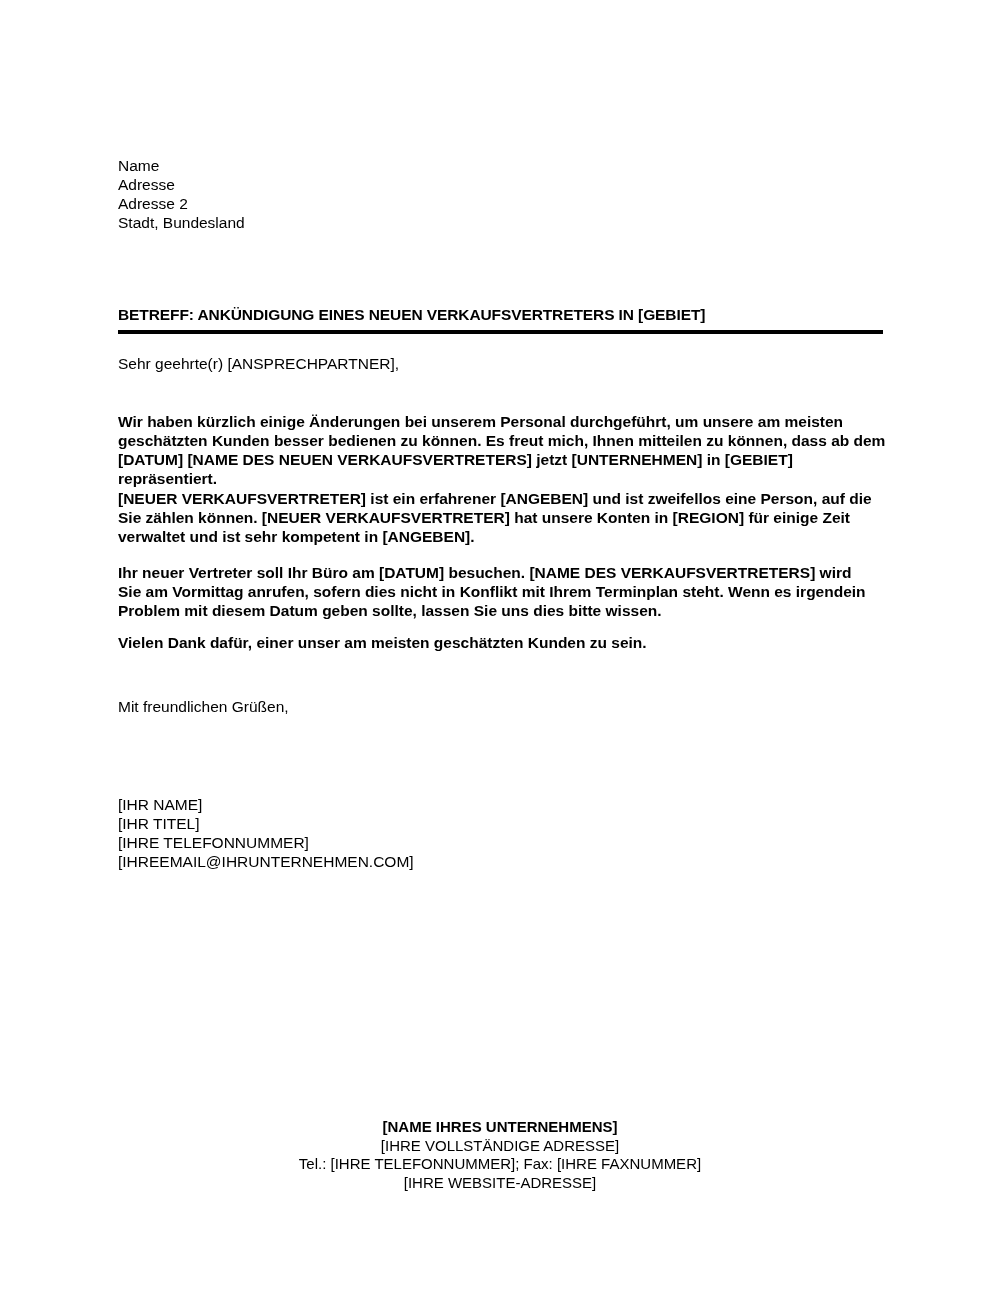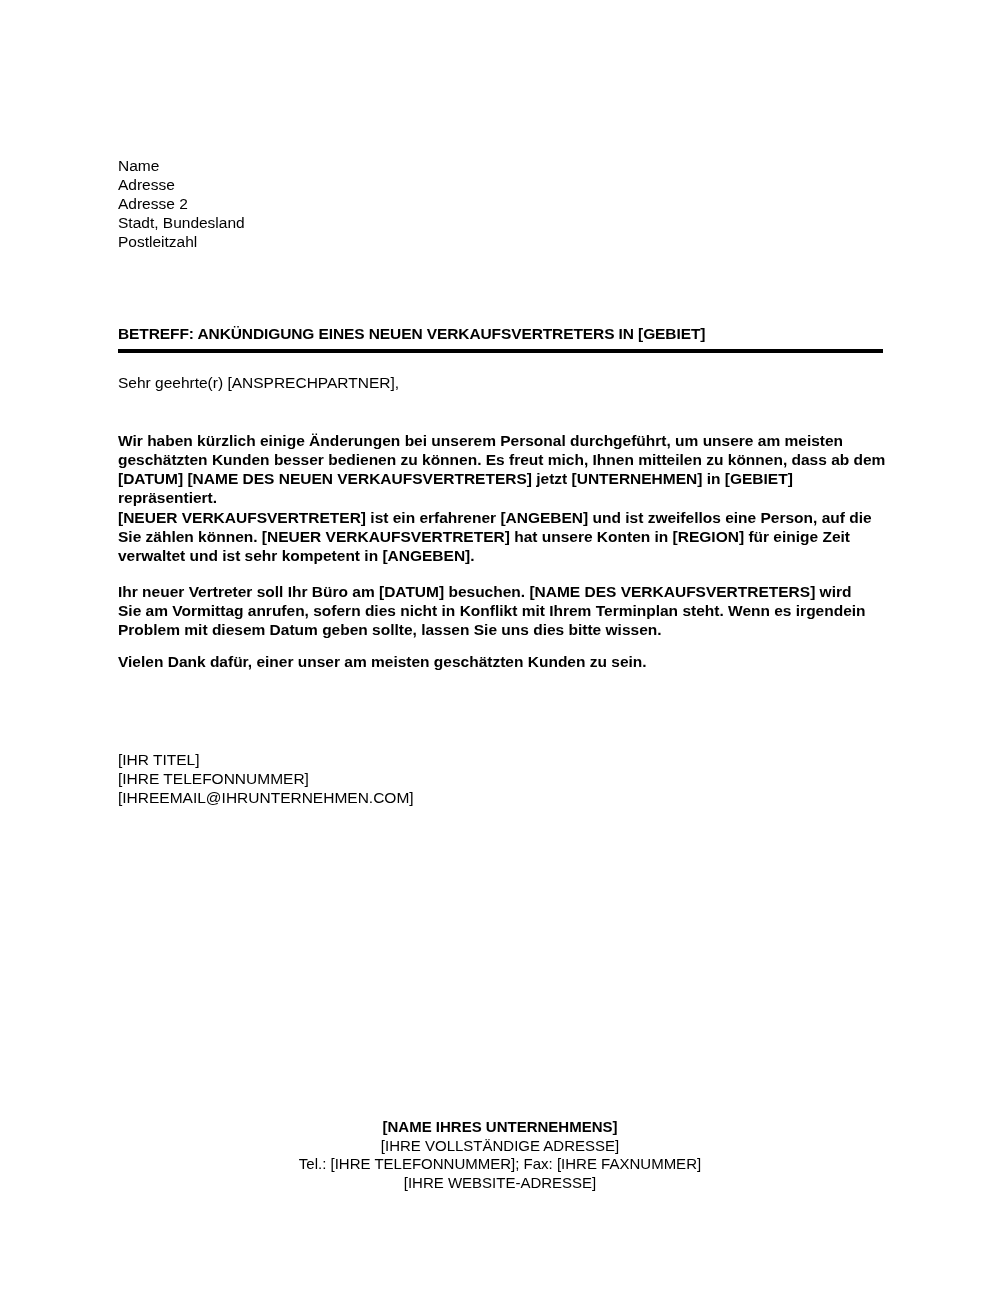--- a/index.html
+++ b/index.html
@@ -50,21 +50,20 @@
 
 <div class="page">
   <div class="content">
 
 
     <div class="recipient-block">
       <div>Name</div>
       <div>Adresse</div>
       <div>Adresse 2</div>
       <div>Stadt, Bundesland</div>
-      <div>Postleitzahl</div>
     </div>
 
     <div class="subject-block">
       <div class="subject-line">BETREFF: ANKÜNDIGUNG EINES NEUEN VERKAUFSVERTRETERS IN [GEBIET]</div>
       <div class="subject-divider"></div>
     </div>
 
     <div class="salutation-line">Sehr geehrte(r) [ANSPRECHPARTNER],</div>
 
     <div class="para para-1">Wir haben kürzlich einige Änderungen bei unserem Personal durchgeführt, um unsere am meisten
@@ -72,22 +71,24 @@
 [DATUM] [NAME DES NEUEN VERKAUFSVERTRETERS] jetzt [UNTERNEHMEN] in [GEBIET]
 repräsentiert.</div>
     <div class="para para-2">[NEUER VERKAUFSVERTRETER] ist ein erfahrener [ANGEBEN] und ist zweifellos eine Person, auf die
 Sie zählen können. [NEUER VERKAUFSVERTRETER] hat unsere Konten in [REGION] für einige Zeit
 verwaltet und ist sehr kompetent in [ANGEBEN].</div>
     <div class="para para-3">Ihr neuer Vertreter soll Ihr Büro am [DATUM] besuchen. [NAME DES VERKAUFSVERTRETERS] wird
 Sie am Vormittag anrufen, sofern dies nicht in Konflikt mit Ihrem Terminplan steht. Wenn es irgendein
 Problem mit diesem Datum geben sollte, lassen Sie uns dies bitte wissen.</div>
     <div class="para para-4">Vielen Dank dafür, einer unser am meisten geschätzten Kunden zu sein.</div>
 
+    <div class="closing-line">Mit freundlichen Grüßen,</div>
 
     <div class="signature-block">
+      <div>[IHR NAME]</div>
       <div>[IHR TITEL]</div>
       <div>[IHRE TELEFONNUMMER]</div>
       <div>[IHREEMAIL@IHRUNTERNEHMEN.COM]</div>
     </div>
 
   </div>
 
   <div class="footer">
     <div class="footer-company">[NAME IHRES UNTERNEHMENS]</div>
     <div>[IHRE VOLLSTÄNDIGE ADRESSE]</div>

